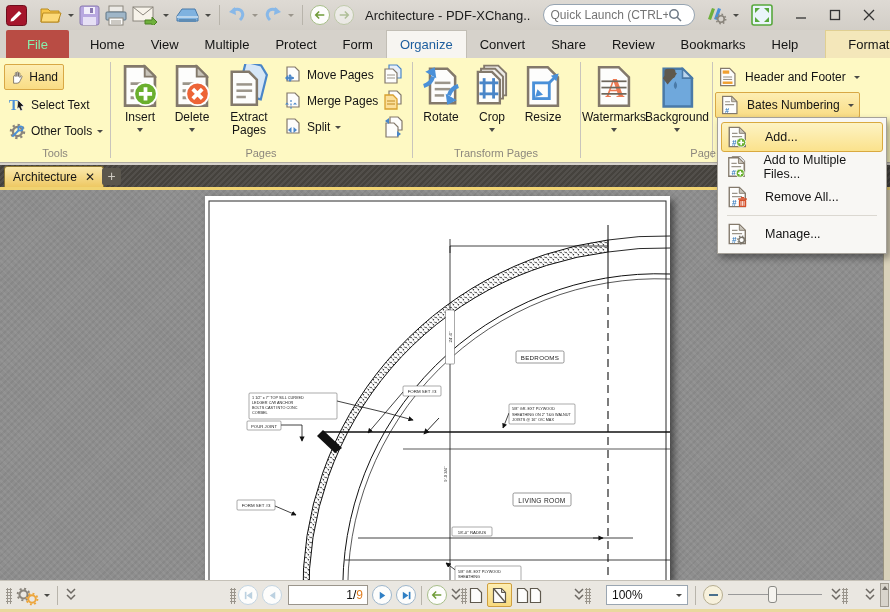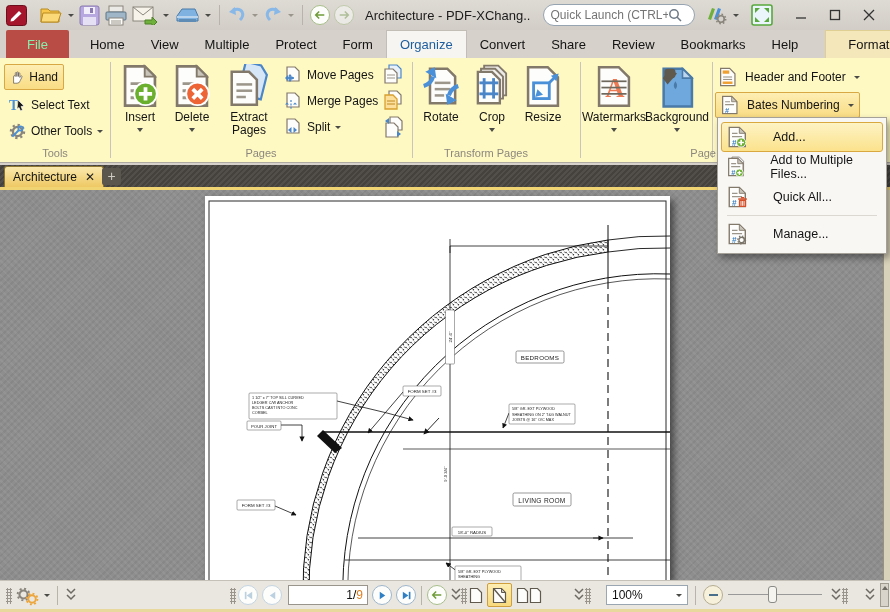--- a/index.html
+++ b/index.html
@@ -27,21 +27,21 @@
 .grp-label{position:absolute;top:89px;font-size:11px;color:#8c877d;text-align:center}
 .rib-sep{position:absolute;top:4px;height:96px;width:1px;background:#c9c5bc}
 .tool-row{position:absolute;display:flex;align-items:center;gap:5px;font-size:12px;color:#141414;height:26px;padding:0 5px}
 .tool-row.hl{background:linear-gradient(#fdeeb3,#f9dc84);border:1px solid #d8a845;border-radius:2px}
 .bigbtn{position:absolute;top:4px;width:54px;display:flex;flex-direction:column;align-items:center;font-size:12px;color:#141414;text-align:center;line-height:13px}
 .bigbtn .ic{height:46px;display:flex;align-items:flex-end;margin-bottom:3px}
 .smallbtn{position:absolute;display:flex;align-items:center;gap:5px;font-size:12px;color:#141414;height:22px}
 .minibtn{position:absolute;width:20px;height:22px}
 
 #bates-menu{position:absolute;left:717px;top:117px;width:170px;background:#f8f7f4;border:1px solid #a5a199;box-shadow:3px 4px 7px rgba(0,0,0,.38);z-index:60;padding:4px 3px}
-.mitem{height:30px;display:flex;align-items:center;gap:25px;padding:0 5px;font-size:12.5px;color:#141414;border:1px solid transparent}
+.mitem{height:30px;display:flex;align-items:center;gap:17px;padding:0 5px;font-size:12.5px;color:#141414;border:1px solid transparent}
 .mitem.hl{background:linear-gradient(#fdf3c4,#fbe28c);border:1px solid #d9a93f;border-radius:3px}
 .msep{height:1px;background:#dbd8d1;margin:3px 6px}
 
 #tabbar{position:absolute;left:0;top:165px;width:890px;height:22px;background:#45423d;background-image:repeating-linear-gradient(135deg,rgba(255,255,255,.07) 0 2px,transparent 2px 4px)}
 #dtab{position:absolute;left:4px;top:1px;height:21px;background:linear-gradient(#fae9ad,#eec863);border:1px solid #8d7731;border-bottom:none;border-radius:3px 3px 0 0;display:flex;align-items:center;gap:8px;padding:0 8px;font-size:12px;color:#141414}
 #dtab .x{font-size:12px;color:#222}
 #newtab{position:absolute;left:102px;top:3px;width:19px;height:17px;background:#5a564d;border-radius:2px;color:#cfcbc2;font-size:14px;line-height:16px;text-align:center}
 #understrip{position:absolute;left:0;top:187px;width:890px;height:3px;background:#f0d372}
 
 #docarea{position:absolute;left:0;top:190px;width:890px;height:390px;background:#8e8e8e;background-image:repeating-linear-gradient(45deg,rgba(255,255,255,.05) 0 2px,transparent 2px 5px),repeating-linear-gradient(-45deg,rgba(0,0,0,.05) 0 2px,transparent 2px 5px);overflow:hidden}
@@ -417,21 +417,21 @@
           <svg width="40" height="44" viewBox="0 0 24 28">
             <path d="M2.5 2 H15 L21.5 8.5 V26.5 H2.5 Z" fill="#fdfdfc" stroke="#83796b" stroke-width="1.6"></path>
             <rect x="6" y="12" width="10" height="10" fill="none" stroke="#4a90d8" stroke-width="1.8"></rect>
             <path d="M16 12 L21 7" stroke="#4a90d8" stroke-width="1.8"></path>
             <polygon points="22,6 17,7.5 20.5,11" fill="#4a90d8"></polygon>
             <polygon points="7,21 12,19.5 8.5,16" fill="#4a90d8"></polygon>
           </svg>
         </div>
       <span>Resize</span>
     </div>
-    <div class="grp-label" style="left:402px;width:168px">Transform Pages</div>
+    <div class="grp-label" style="left:412px;width:168px">Transform Pages</div>
     <div class="rib-sep" style="left:580px"></div>
 
     <div class="bigbtn" style="left:584px;width:60px">
       <div class="ic">
           <svg width="40" height="44" viewBox="0 0 24 28">
             <path d="M2.5 2 H15 L21.5 8.5 V26.5 H2.5 Z" fill="#fdfdfc" stroke="#83796b" stroke-width="1.6"></path>
             <text x="6.5" y="21" font-size="17" font-weight="bold" fill="#ed7a52" font-family="Liberation Serif,serif">A</text>
             <g stroke="#6d675c" stroke-width="1.1">
               <line x1="4" y1="11" x2="20" y2="11"></line>
               <line x1="4" y1="15" x2="20" y2="15"></line>
@@ -599,21 +599,21 @@
             <rect x="12.5" y="15" width="8" height="8" rx="1"></rect>
             <rect x="11.8" y="13.4" width="9.4" height="1.7"></rect>
             <rect x="14.8" y="12" width="3.4" height="1.6"></rect>
           </g>
           <g stroke="#fff" stroke-width=".9">
             <line x1="14.8" y1="16.4" x2="14.8" y2="21.6"></line>
             <line x1="16.5" y1="16.4" x2="16.5" y2="21.6"></line>
             <line x1="18.2" y1="16.4" x2="18.2" y2="21.6"></line>
           </g>
         </svg>
-      <span>Quick All...</span>
+      <span>Remove All...</span>
     </div>
     <div class="msep"></div>
     <div class="mitem">
       <svg width="21" height="22" viewBox="0 0 22 24">
           <use href="#s-hashdoc"></use>
           <g style="color:#7a756b">
             <svg x="10" y="13" width="11" height="11" viewBox="0 0 20 20">
               <circle cx="10" cy="10" r="5.4" fill="none" stroke="#7a756b" stroke-width="2.8"></circle>
               <circle cx="10" cy="10" r="7.8" fill="none" stroke="#7a756b" stroke-width="2.6" stroke-dasharray="2.7 3.4"></circle>
             </svg>

